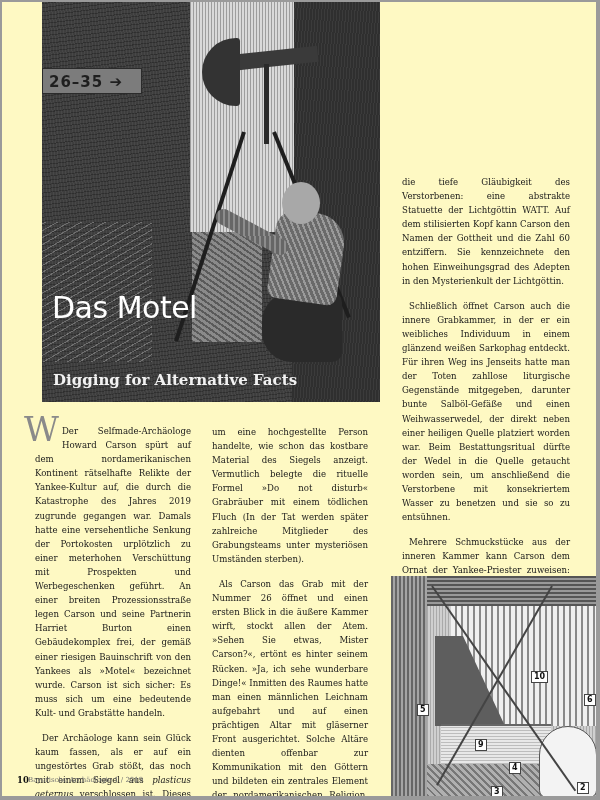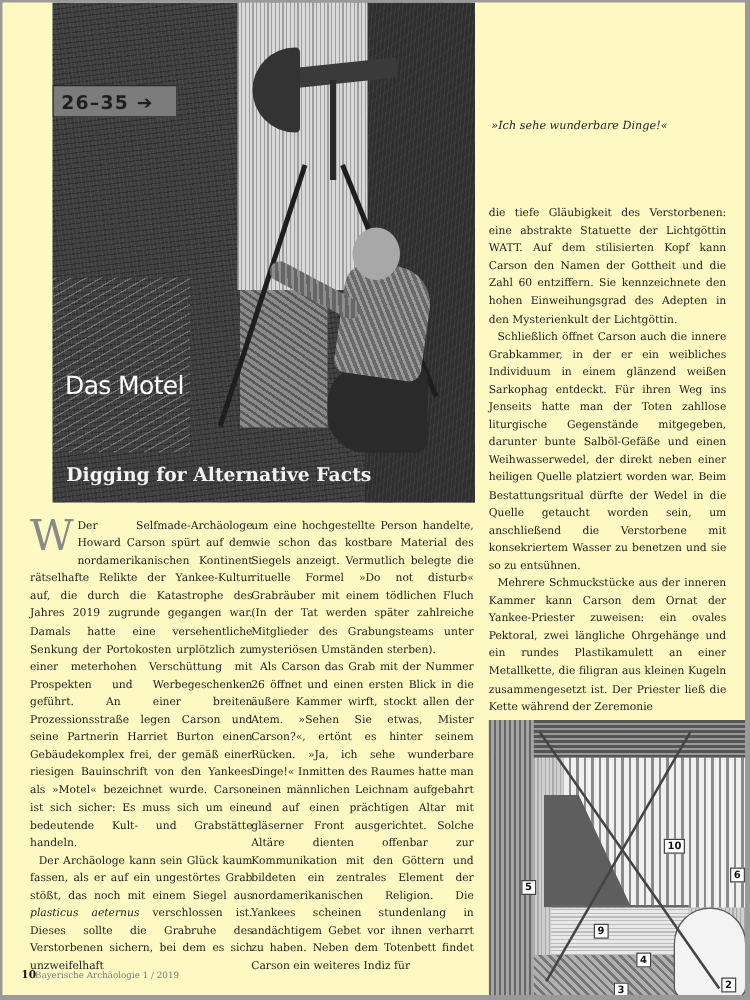--- a/index.html
+++ b/index.html
@@ -81,40 +81,40 @@
   .hero .person-legs {
     position: absolute; left: 220px; top: 290px; width: 80px; height: 70px;
     background: #2a2a2a; border-radius: 30px 10px 10px 30px;
   }
   .hero .fern {
     position: absolute; left: -10px; top: 220px; width: 120px; height: 140px;
     background: repeating-linear-gradient(-30deg, rgba(200,200,200,0.35) 0 1px, transparent 1px 6px);
   }
   .hero .title {
     position: absolute; left: 10px; top: 290px;
-    color: #ffffff; font-family: "DejaVu Sans", sans-serif; font-size: 20px; line-height: 32px;
+    color: #ffffff; font-family: "DejaVu Sans", sans-serif; font-size: 30px; line-height: 32px;
     font-weight: normal; letter-spacing: -0.5px; margin: 0;
   }
   .hero .subtitle {
     position: absolute; left: 11px; top: 368px;
     color: #f2f2f2; font-family: "DejaVu Serif", serif; font-size: 15px; line-height: 20px; margin: 0;
   }
 
   .caption {
     position: absolute; left: 391px; top: 93px; width: 190px;
     font-family: "DejaVu Serif", serif; font-style: italic; font-size: 9px; line-height: 13.3px;
     color: #222;
   }
 
   .col {
     position: absolute; width: 178px;
     font-family: "DejaVu Serif", serif; font-size: 8.6px; line-height: 14.1px; color: #1a1a1a;
     text-align: justify; hyphens: manual;
   }
-  .col p { margin: 0; text-indent: 7px; }
+  .col p { margin: 11px; text-indent: 7px; }
   .col p.first { text-indent: 0; }
   .col1 { left: 22px; top: 411px; }
   .col2 { left: 199px; top: 412px; }
   .col3 { left: 389px; top: 162px; width: 190px; }
   .lead { font-weight: bold; font-size: 10px; line-height: 14.5px; margin: 0 0 1px 0; text-align: left; }
   .dropcap {
     float: left; font-size: 34px; line-height: 28px; color: #8a8a8a; margin: 2px 3px 0 0;
     font-family: "DejaVu Serif", serif; font-weight: normal;
   }
   em { font-style: italic; }
@@ -172,21 +172,20 @@
     <div class="person-torso"></div>
     <div class="person-arm"></div>
     <div class="person-head"></div>
     <h1 class="title">
       <span>Das Motel</span><br>
     </h1>
     <h2 class="subtitle">Digging for Alternative Facts</h2>
   </div>
 
   <div class="caption">
-    <div>»Ich sehe wunderbare Dinge!«</div>
   </div>
 
   <div class="col col1">
     <div class="lead">
       <span class="dropcap">W</span>
     </div>
     <p class="first">Der Selfmade-Archäologe Howard Carson spürt auf dem nordamerikanischen Kontinent rätselhafte Relikte der Yankee-Kultur auf, die durch die Katastrophe des Jahres 2019 zugrunde gegangen war. Damals hatte eine versehentliche Senkung der Portokosten urplötzlich zu einer meterhohen Verschüttung mit Prospekten und Werbegeschenken geführt. An einer breiten Prozessionsstraße legen Carson und seine Partnerin Harriet Burton einen Gebäudekomplex frei, der gemäß einer riesigen Bauinschrift von den Yankees als »Motel« bezeichnet wurde. Carson ist sich sicher: Es muss sich um eine bedeutende Kult- und Grabstätte handeln.</p>
     <p><span>Der Archäologe kann sein Glück kaum fassen, als er auf ein ungestörtes Grab stößt, das noch mit einem Siegel aus </span><em>plasticus aeternus</em><span> verschlossen ist. Dieses sollte die Grabruhe des Verstorbenen sichern, bei dem es sich unzweifelhaft</span></p>
   </div>
 

